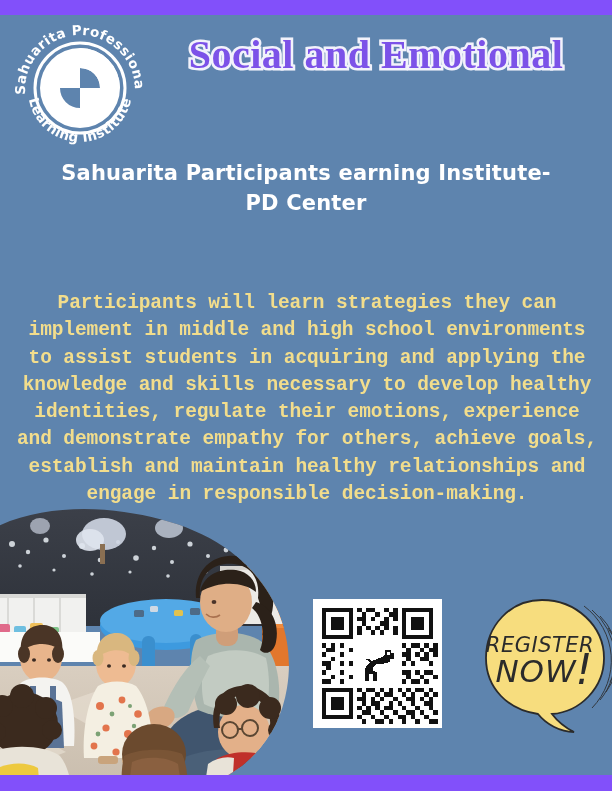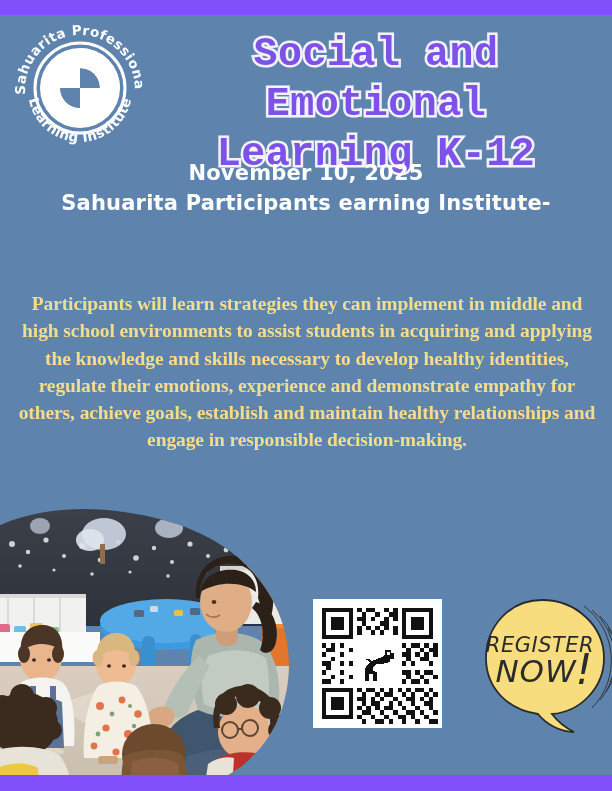--- a/index.html
+++ b/index.html
@@ -41,21 +41,21 @@
   .logo svg { display: block; width: 100%; height: 100%; }
 
   
   .title {
     position: absolute;
     left: 150px;
     top: 30px;
     width: 452px;
     text-align: center;
     z-index: 20;
-    font-family: Liberation Mono, monospace;
+    font-family: Liberation Serif, serif;
     font-weight: bold;
     font-size: 40px;
     line-height: 50px;
     letter-spacing: 0.5px;
     color: #7c52e8;
     -webkit-text-stroke: 5px #f2f2fb;
     paint-order: stroke fill;
     text-shadow:
        0 0 0 #f2f2fb;
   }
@@ -81,21 +81,21 @@
 
   
   .description {
     position: absolute;
     left: 12px;
     top: 290px;
     width: 590px;
     text-align: center;
     z-index: 20;
     color: #f2dd8c;
-    font-family: Liberation Serif, serif;
+    font-family: Liberation Mono, monospace;
     font-weight: bold;
     font-size: 19.5px;
     line-height: 27.3px;
     letter-spacing: -0.1px;
   }
 
   
   .photo {
     position: absolute;
     left: -6px;
@@ -158,26 +158,25 @@
         <textPath href="#arcTop" startOffset="50%" text-anchor="middle">Sahuarita Professional</textPath>
       </text>
       <text font-family="DejaVu Sans, sans-serif" font-size="13.5" font-weight="bold" fill="#ffffff" letter-spacing="0.4">
         <textPath href="#arcBot" startOffset="50%" text-anchor="middle">Learning Institute</textPath>
       </text>
     </svg>
   </div>
 
   <div class="title">
     <span class="line line1">Social and Emotional</span>
-    <span class="line line2">Learning K-12</span>
   </div>
 
   <div class="details">
-    <span class="dline">November 10, 2025</span>
     <span class="dline">Sahuarita Participants earning Institute-</span>
+    <span class="dline">PD Center</span>
   </div>
 
   <div class="description">Participants will learn strategies they can implement in middle and high school environments to assist students in acquiring and applying the knowledge and skills necessary to develop healthy identities, regulate their emotions, experience and demonstrate empathy for others, achieve goals, establish and maintain healthy relationships and engage in responsible decision-making.</div>
 
   <div class="photo">
     <svg viewBox="0 0 300 285" xmlns="http://www.w3.org/2000/svg">
       <defs>
         <clipPath id="blob">
           <path d="M 0,22
                    C 40,2 90,0 130,6

